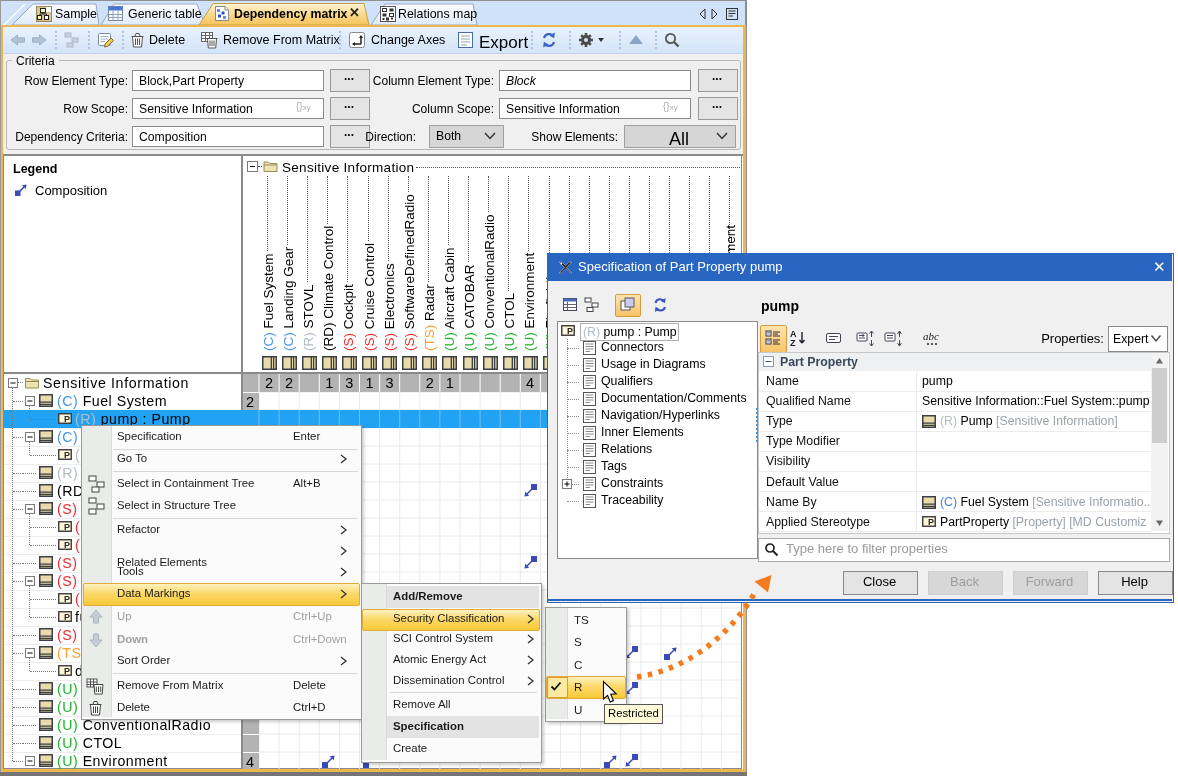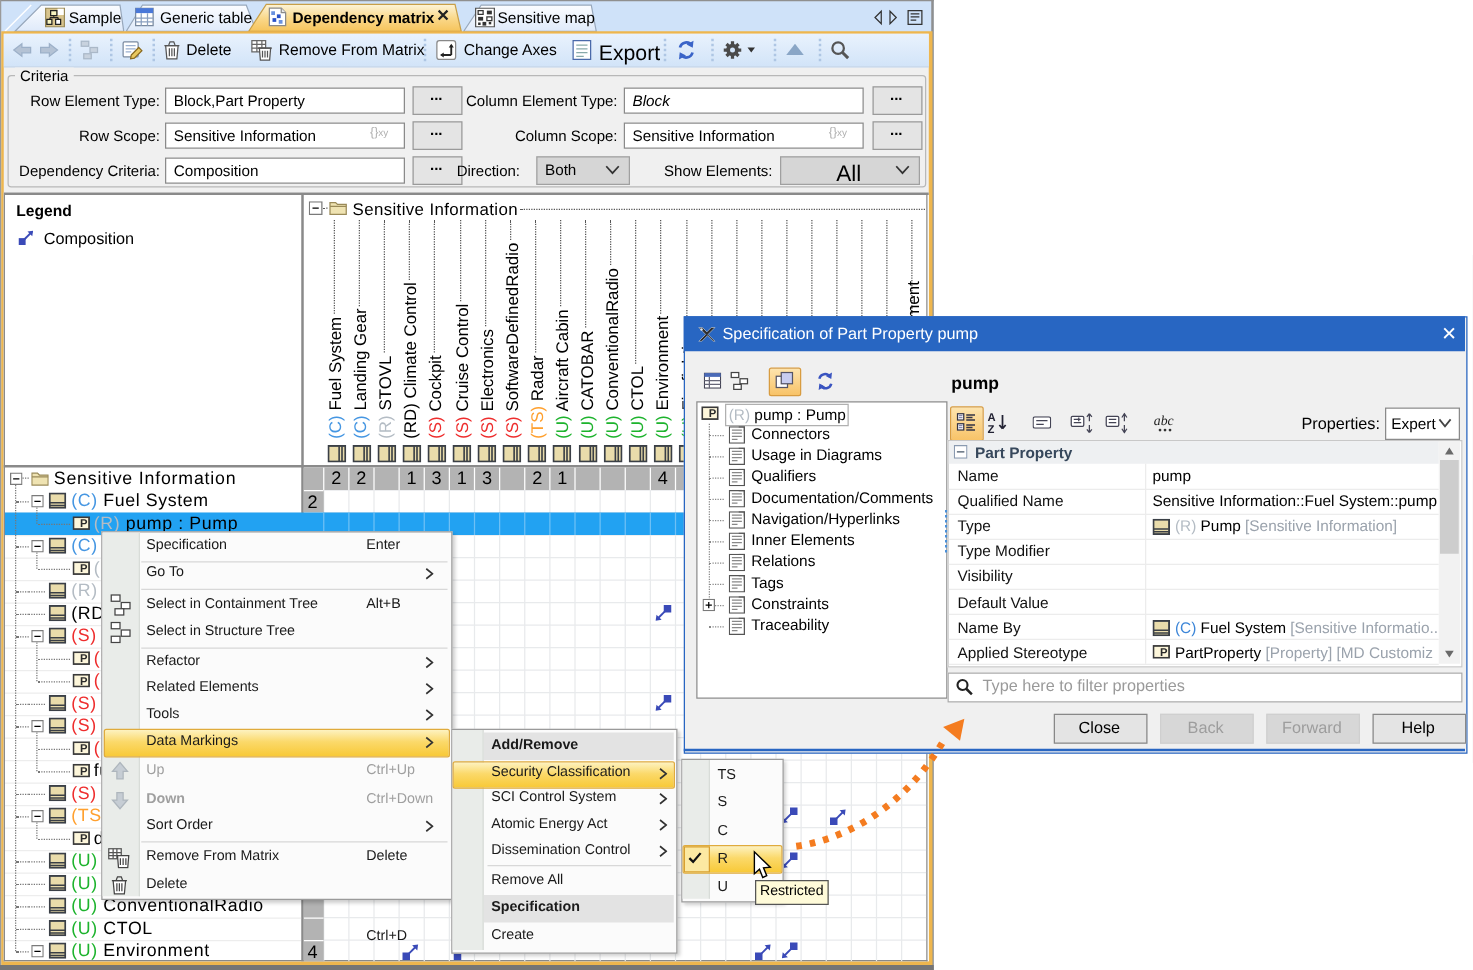--- a/index.html
+++ b/index.html
@@ -58,21 +58,21 @@
 <rect x="2.5" y="7.5" width="4" height="3" fill="#333"></rect>
 <rect x="9.5" y="7.5" width="4" height="3" fill="none" stroke="#333"></rect>
 <rect x="6" y="11.5" width="3" height="3" fill="#333"></rect>
       <rect x="11" y="11.5" width="2" height="2" fill="#333"></rect>
 <rect x="2.5" y="12" width="2" height="2" fill="#333"></rect>
 </svg>
 <div class="t" style="left:55px;top:7px;font-size:12.4px;color:#000;">Sample</div>
 <div class="t" style="left:128px;top:7px;font-size:12.4px;color:#000;">Generic table</div>
 <div class="t" style="left:234px;top:6.5px;font-size:12.3px;font-weight:bold;color:#000;">Dependency matrix</div>
 <div class="t" style="left:349px;top:5px;font-size:13px;font-weight:bold;color:#222;">✕</div>
-<div class="t" style="left:398px;top:7px;font-size:12.4px;color:#000;">Sensitive map</div>
+<div class="t" style="left:398px;top:7px;font-size:12.4px;color:#000;">Relations map</div>
 <svg class="ab" style="left:697px;top:7px;" width="46" height="14" viewBox="0 0 46 14">
 <path d="M8 2 L3 7 L8 12 Z" fill="none" stroke="#333"></path>
 <path d="M15 2 L20 7 L15 12 Z" fill="none" stroke="#333"></path>
 <rect x="29.5" y="1.5" width="11" height="11" fill="none" stroke="#333"></rect>
 <path d="M31.5 4 H38.5 M31.5 6.5 H38.5 M31.5 9 H36" stroke="#333"></path>
 </svg>
 <div class="ab" style="left:1px;top:25px;width:745px;height:747px;background:#eeb64e;"></div>
 <div class="ab" style="left:3px;top:27px;width:740px;height:742px;background:#f0f0f0;"></div>
 <div class="ab" style="left:3px;top:27px;width:740px;height:26px;background:linear-gradient(#e9f2fd,#d2e4f8);border-bottom:1px solid #c0d4ec;"></div>
 <div class="ab" style="left:55px;top:31px;width:0;height:18px;border-left:2px dotted #aec6e4;"></div>
@@ -701,21 +701,21 @@
     </svg>
 <div class="ab" style="left:113px;top:470.5px;width:245px;height:1px;background:#d8d8d8;"></div>
 <div class="t" style="left:117px;top:477px;font-size:11.4px;color:#1a1a1a;font-weight:normal;">Select in Containment Tree</div>
 <div class="t" style="left:293px;top:477px;font-size:11.4px;color:#1a1a1a;">Alt+B</div>
 <div class="t" style="left:117px;top:499px;font-size:11.4px;color:#1a1a1a;font-weight:normal;">Select in Structure Tree</div>
 <div class="ab" style="left:113px;top:517.5px;width:245px;height:1px;background:#d8d8d8;"></div>
 <div class="t" style="left:117px;top:523px;font-size:11.4px;color:#1a1a1a;font-weight:normal;">Refactor</div>
 <svg class="ab" style="left:340px;top:525px;" width="7" height="10" viewBox="0 0 7 10">
       <path d="M1 1 L6 5 L1 9" fill="none" stroke="#333" stroke-width="1.3"></path>
     </svg>
-<div class="t" style="left:117px;top:544px;font-size:11.4px;color:#1a1a1a;font-weight:normal;">Related Elements</div>
+<div class="t" style="left:117px;top:556px;font-size:11.4px;color:#1a1a1a;font-weight:normal;">Related Elements</div>
 <svg class="ab" style="left:340px;top:546px;" width="7" height="10" viewBox="0 0 7 10">
       <path d="M1 1 L6 5 L1 9" fill="none" stroke="#333" stroke-width="1.3"></path>
     </svg>
 <div class="t" style="left:117px;top:565px;font-size:11.4px;color:#1a1a1a;font-weight:normal;">Tools</div>
 <svg class="ab" style="left:340px;top:567px;" width="7" height="10" viewBox="0 0 7 10">
       <path d="M1 1 L6 5 L1 9" fill="none" stroke="#333" stroke-width="1.3"></path>
     </svg>
 <div class="ab" style="left:83px;top:583px;width:275px;height:21px;background:linear-gradient(#fdf2c0,#fbd96a 45%,#f8c937);border:1px solid #e0ab3c;border-radius:2px;"></div>
 <div class="t" style="left:117px;top:586.5px;font-size:11.4px;color:#1a1a1a;font-weight:normal;">Data Markings</div>
 <svg class="ab" style="left:340px;top:588.5px;" width="7" height="10" viewBox="0 0 7 10">
@@ -726,21 +726,21 @@
 <div class="t" style="left:117px;top:633px;font-size:11.4px;color:#9f9f9f;font-weight:bold;">Down</div>
 <div class="t" style="left:293px;top:633px;font-size:11.4px;color:#9f9f9f;">Ctrl+Down</div>
 <div class="t" style="left:117px;top:654px;font-size:11.4px;color:#1a1a1a;font-weight:normal;">Sort Order</div>
 <svg class="ab" style="left:340px;top:656px;" width="7" height="10" viewBox="0 0 7 10">
       <path d="M1 1 L6 5 L1 9" fill="none" stroke="#333" stroke-width="1.3"></path>
     </svg>
 <div class="ab" style="left:113px;top:672.5px;width:245px;height:1px;background:#d8d8d8;"></div>
 <div class="t" style="left:117px;top:679px;font-size:11.4px;color:#1a1a1a;font-weight:normal;">Remove From Matrix</div>
 <div class="t" style="left:293px;top:679px;font-size:11.4px;color:#1a1a1a;">Delete</div>
 <div class="t" style="left:117px;top:701px;font-size:11.4px;color:#1a1a1a;font-weight:normal;">Delete</div>
-<div class="t" style="left:293px;top:701px;font-size:11.4px;color:#1a1a1a;margin-top:42px;">Ctrl+D</div>
+<div class="t" style="left:293px;top:701px;font-size:11.4px;color:#1a1a1a;">Ctrl+D</div>
 <svg class="ab" style="left:88px;top:475px;" width="18" height="18" viewBox="0 0 18 18">
 <rect x="1" y="1" width="7" height="5" fill="#fff" stroke="#444"></rect>
       <rect x="9" y="7" width="7" height="5" fill="#fff" stroke="#444"></rect>
       <rect x="4" y="12" width="7" height="5" fill="#fff" stroke="#444"></rect>
 </svg>
 <svg class="ab" style="left:88px;top:497px;" width="18" height="18" viewBox="0 0 18 18">
 <rect x="1" y="1" width="7" height="5" fill="#fff" stroke="#444"></rect>
       <rect x="9" y="7" width="7" height="5" fill="#fff" stroke="#444"></rect>
       <rect x="1" y="12" width="7" height="5" fill="#fff" stroke="#444"></rect>
 </svg>

